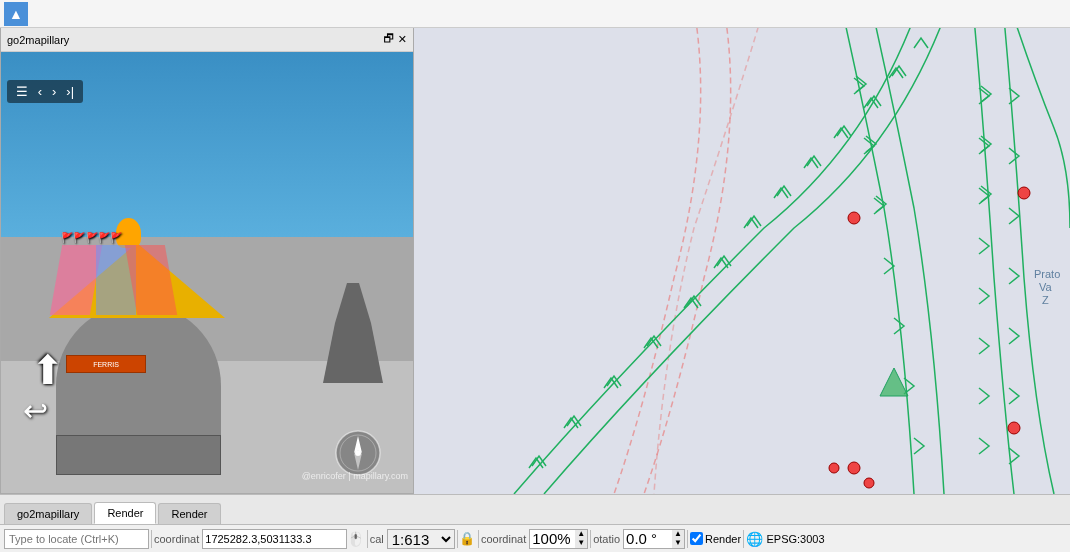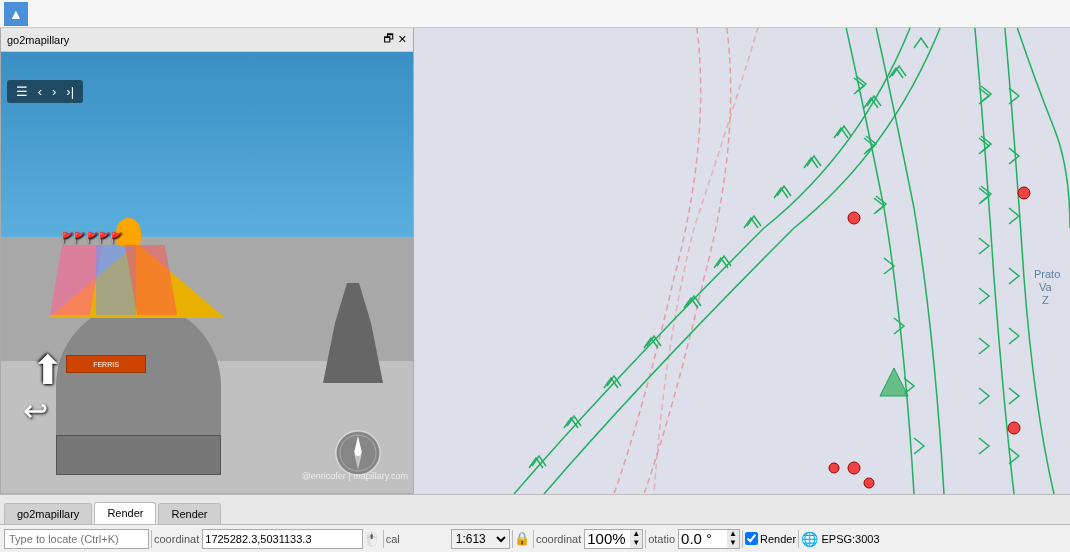--- a/index.html
+++ b/index.html
@@ -422,30 +422,30 @@
   <div class="tab">Render</div>
 </div>
 
 <div id="status-bar">
   <input type="text" id="search-box" style="width: 145px; height: 20px; border: 1px solid rgb(170, 170, 170); padding: 0px 4px; font-size: 11px;" placeholder="Type to locate (Ctrl+K)">
 
   <div class="status-separator"></div>
 
   <div class="status-item">
     <label>coordinat</label>
-    <input type="text" style="width: 161px; height: 20px; border: 1px solid rgb(170, 170, 170); font-size: 11px; padding: 0px 2px;" value="1725282.3,5031133.3">
+    <input type="text" style="width: 145px; height: 20px; border: 1px solid rgb(170, 170, 170); font-size: 11px; padding: 0px 2px;" value="1725282.3,5031133.3">
   </div>
 
   <div style="font-size:14px;">🖱️</div>
 
   <div class="status-separator"></div>
 
   <div class="status-item">
     <label>cal</label>
-    <select style="height:20px;border:1px solid #aaa;font-size:12px;margin-left:48px;">
+    <select style="height:20px;border:1px solid #aaa;font-size:15px;">
       <option>1:613</option>
       <option>1:1000</option>
       <option>1:5000</option>
     </select>
   </div>
 
   <div class="status-separator"></div>
 
   <div style="font-size:13px;">🔒</div>
 

